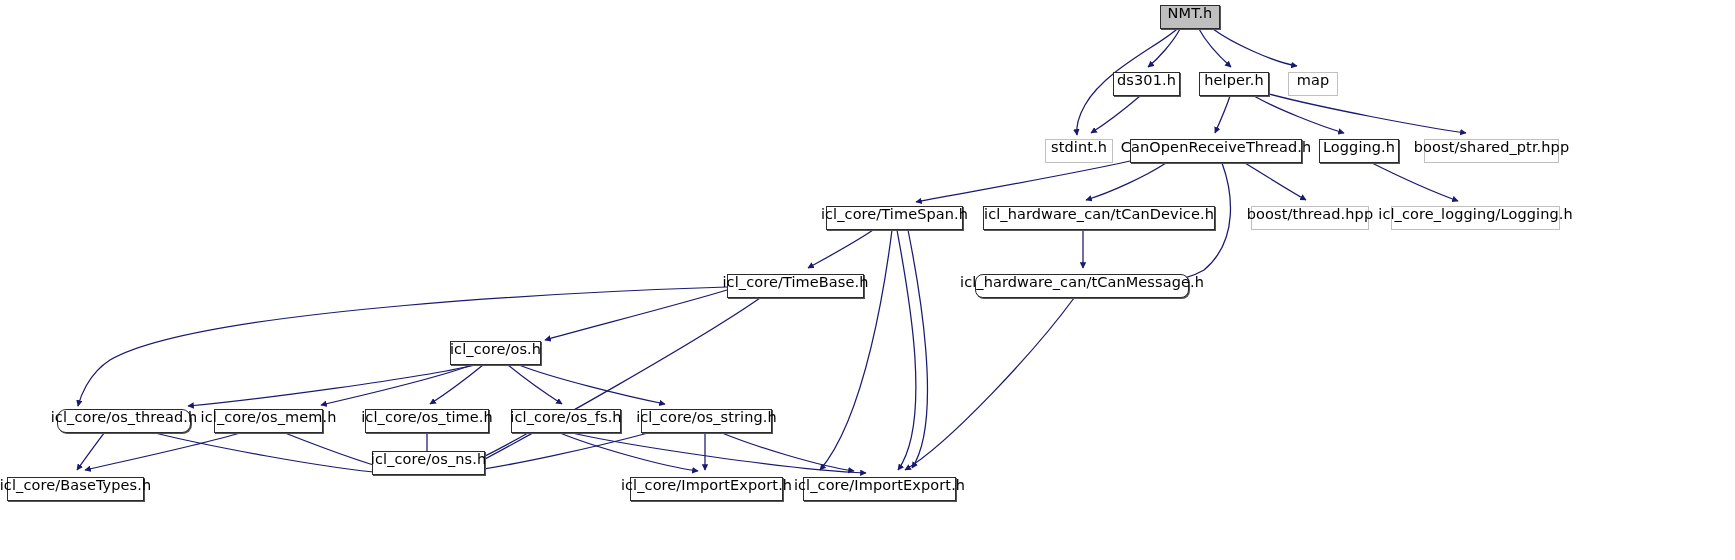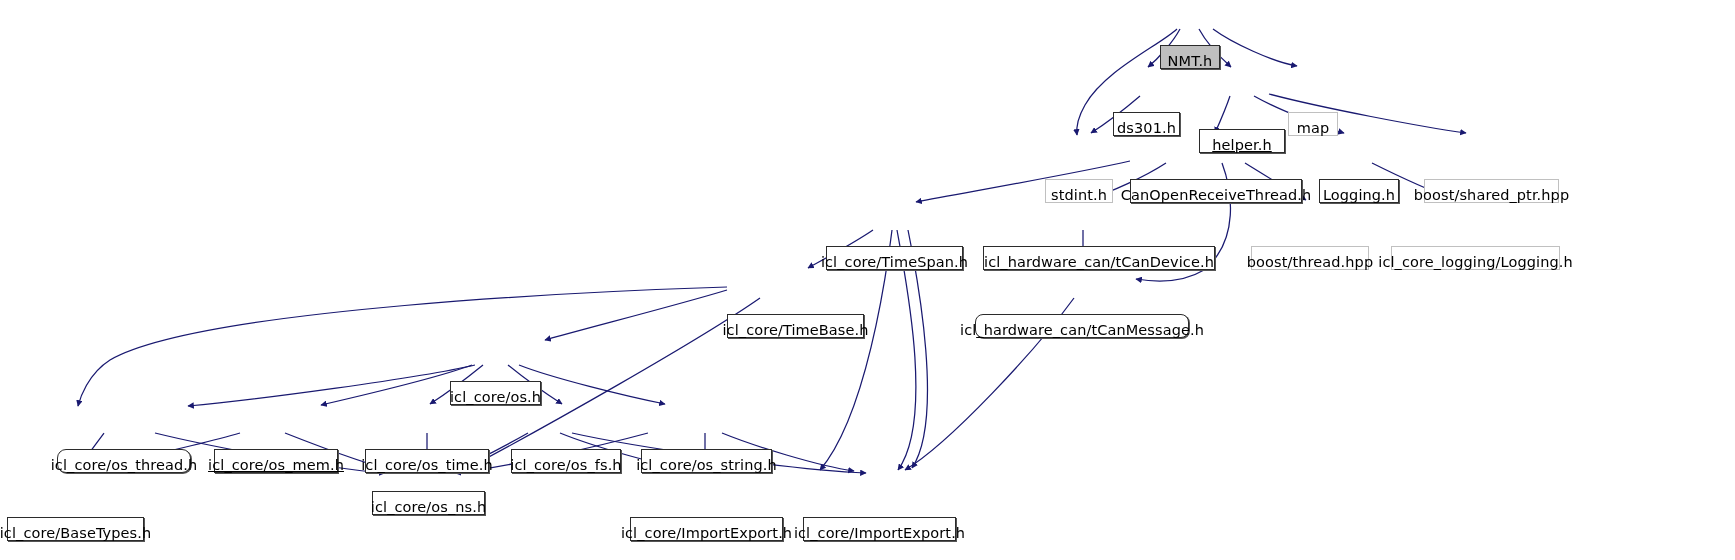--- a/index.html
+++ b/index.html
@@ -23,33 +23,32 @@
     left: 0;
     top: 0;
     width: 1735px;
     height: 560px;
     pointer-events: none;
   }
   .node {
     position: absolute;
     box-sizing: border-box;
     display: flex;
-    align-items: flex-end;
+    align-items: flex-start;
     justify-content: center;
     white-space: nowrap;
     font-size: 14.5px;
     line-height: 1;
     letter-spacing: 0.1px;
     color: #000000;
     background: #ffffff;
     border: 1px solid #000000;
     height: 24px;
     padding: 0 7px;
     z-index: 3;
-    margin-top: 40px;
   }
   
   .node.internal {
     border: 1px solid #2b2b2b;
     box-shadow: 1px 1px 0 0 #555555;
   }
   
   .node.external {
     border: 1px solid #c0c0c0;
     box-shadow: none;
@@ -118,21 +117,21 @@
       </g>
   </svg>
 
   <div id="node-layer">
       <div class="node root" style="left: 1160px; top: 5px; width: 60px;">
         <span class="node-label">NMT.h</span>
       </div>
       <div class="node internal" style="left: 1113px; top: 72px; width: 67px;">
         <span class="node-label">ds301.h</span>
       </div>
-      <div class="node internal" style="left: 1199px; top: 89px; width: 86px; text-decoration: underline;">
+      <div class="node internal" style="left: 1199px; top: 72px; width: 70px;">
         <span class="node-label">helper.h</span>
       </div>
       <div class="node external" style="left: 1288px; top: 72px; width: 50px;">
         <span class="node-label">map</span>
       </div>
       <div class="node external" style="left: 1045px; top: 139px; width: 68px;">
         <span class="node-label">stdint.h</span>
       </div>
       <div class="node internal" style="left: 1130px; top: 139px; width: 172px;">
         <span class="node-label">CanOpenReceiveThread.h</span>
@@ -160,21 +159,21 @@
       </div>
       <div class="node internal" style="left: 975px; top: 274px; width: 214px; border-radius: 8px;">
         <span class="node-label">icl_hardware_can/tCanMessage.h</span>
       </div>
       <div class="node internal" style="left: 450px; top: 341px; width: 91px;">
         <span class="node-label">icl_core/os.h</span>
       </div>
       <div class="node internal" style="left: 57px; top: 409px; width: 134px; border-radius: 9px;">
         <span class="node-label">icl_core/os_thread.h</span>
       </div>
-      <div class="node internal" style="left: 214px; top: 409px; width: 124px; text-decoration: underline;">
+      <div class="node internal" style="left: 214px; top: 409px; width: 109px;">
         <span class="node-label">icl_core/os_mem.h</span>
       </div>
       <div class="node internal" style="left: 365px; top: 409px; width: 124px;">
         <span class="node-label">icl_core/os_time.h</span>
       </div>
       <div class="node internal" style="left: 511px; top: 409px; width: 110px;">
         <span class="node-label">icl_core/os_fs.h</span>
       </div>
       <div class="node internal" style="left: 641px; top: 409px; width: 131px;">
         <span class="node-label">icl_core/os_string.h</span>

